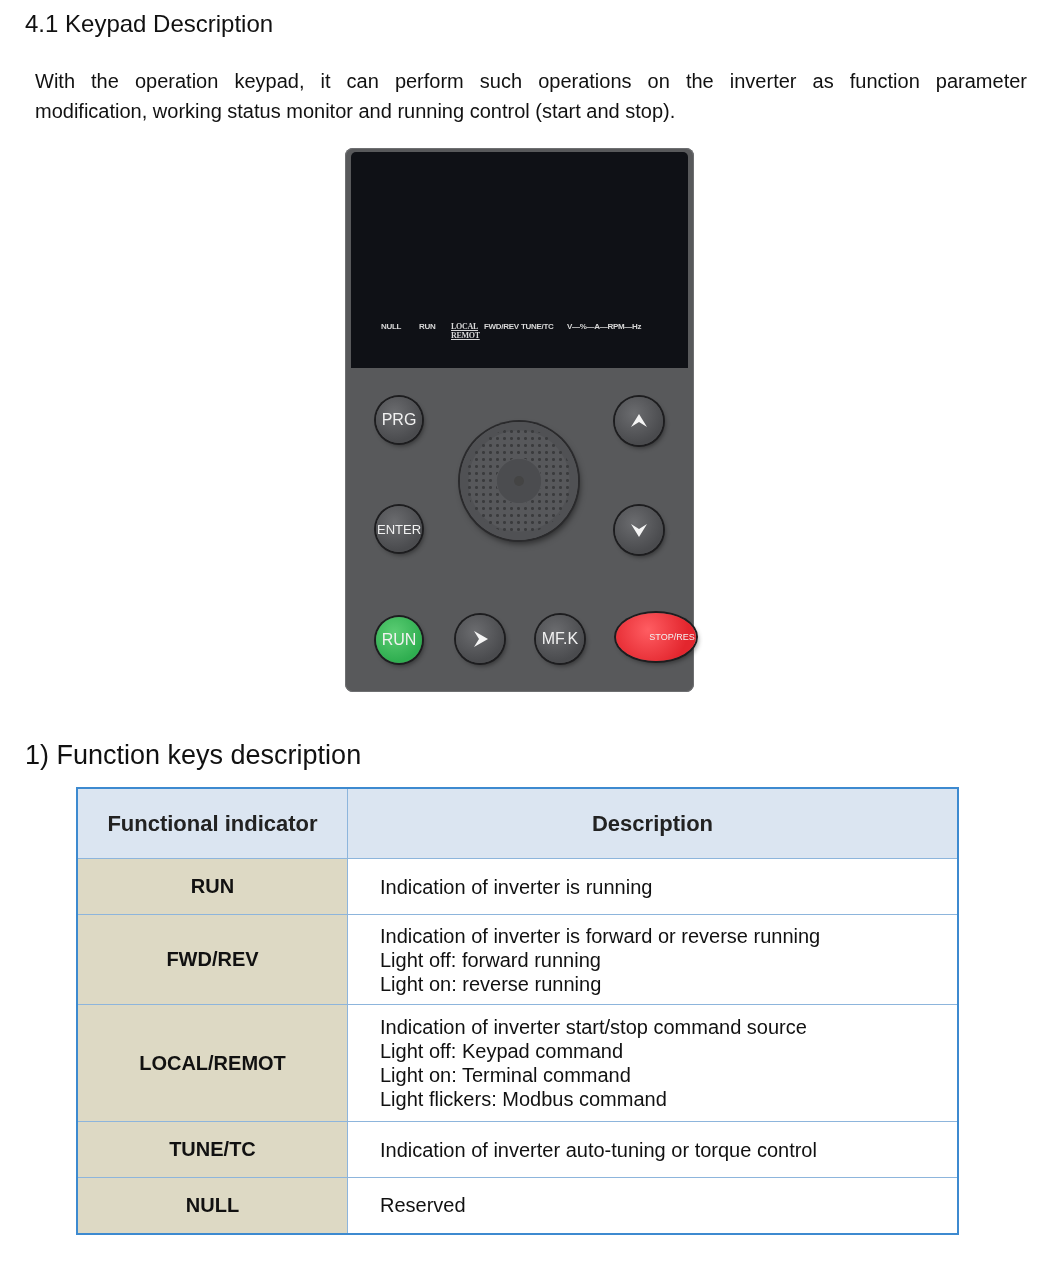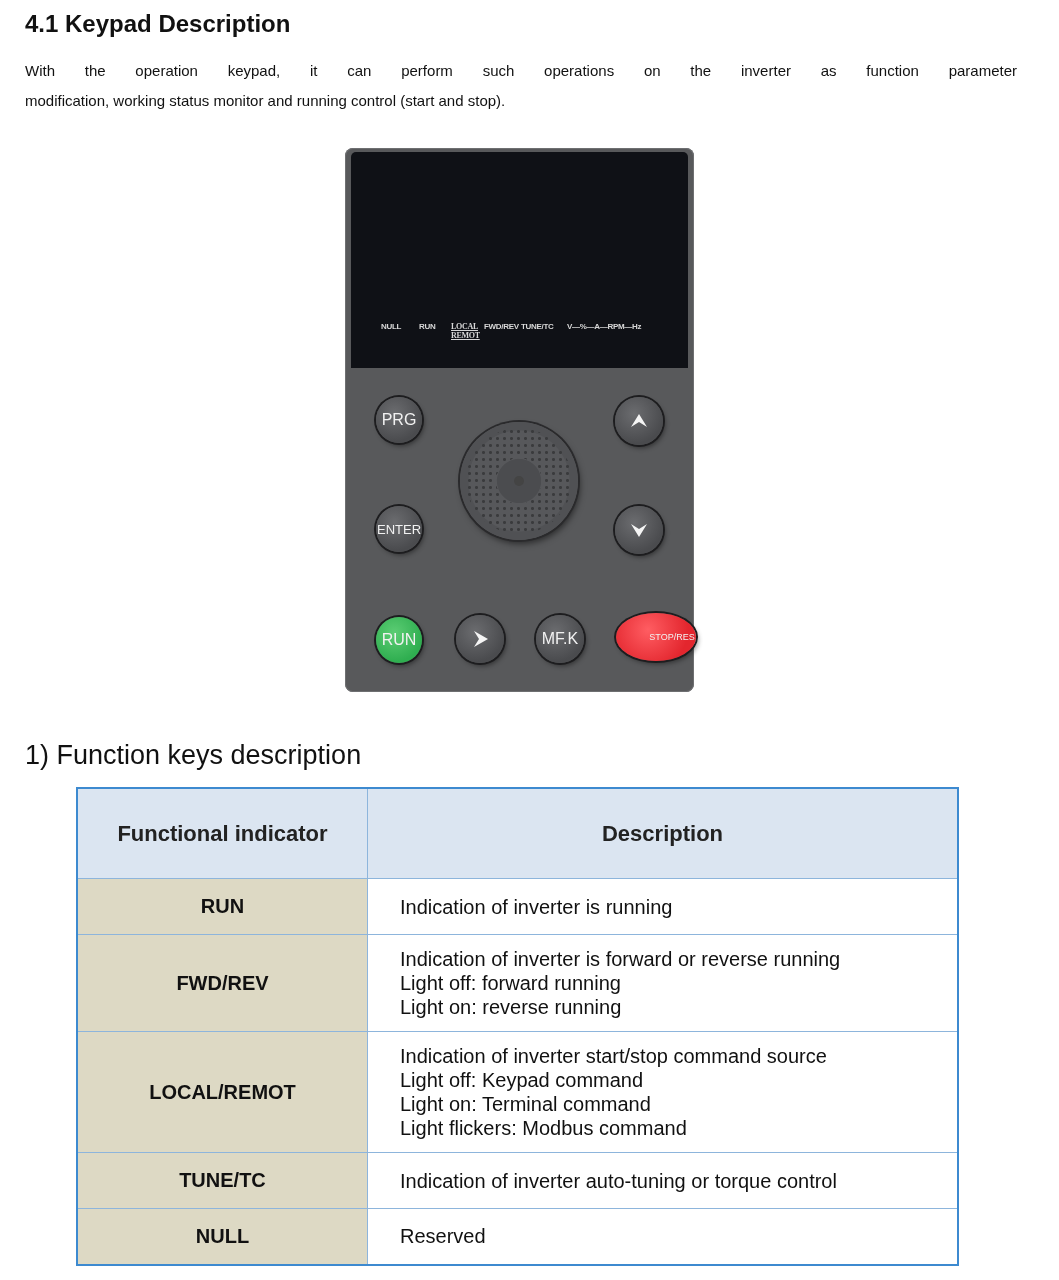--- a/index.html
+++ b/index.html
@@ -1,20 +1,20 @@
 <!DOCTYPE html>
 <html><head>
 <meta charset="utf-8">
 <style>
   html, body { margin:0; padding:0; background:#ffffff; }
   body { width:1059px; height:1280px; position:relative; overflow:hidden;
          font-family:"Liberation Sans", sans-serif; color:#111; }
-  .title { position:absolute; left:25px; top:10px; font-size:24px; font-weight:bold; margin:0; }
-  .intro { position:absolute; left:25px; top:56px; width:992px; font-size:15px; line-height:30px;
-           text-align:justify; margin:0; }
+  .title { position:absolute; left:25px; top:10px; font-size:24px; font-weight:normal; margin:0; }
+  .intro { position:absolute; left:25px; top:56px; width:992px; font-size:20px; line-height:30px;
+           text-align:justify; margin:10px; }
   .intro span.line { display:block; }
   .intro .l1 { text-align:justify; text-align-last:justify; }
 
   
   .keypad { position:absolute; left:345px; top:148px; width:349px; height:544px;
             background:#58595b; border-radius:8px; box-shadow:0 0 0 1px #6e6f71 inset; }
   .screen { position:absolute; left:6px; top:4px; width:337px; height:216px; background:#0f1116;
             border-radius:5px 5px 0 0; }
   .ind { position:absolute; top:170px; color:#d8d8d8; font-size:8px; font-weight:bold; letter-spacing:-0.3px; }
   .ind.local { text-decoration:underline; line-height:9px;font-family:Liberation Serif, serif; }
@@ -30,21 +30,21 @@
   .knob .dots { position:absolute; inset:6px; border-radius:50%;
           background-image:radial-gradient(circle, #3a3b3d 1.3px, transparent 1.6px);
           background-size:7px 7px; -webkit-mask:radial-gradient(circle, transparent 0 30%, #000 31% 100%);
           mask:radial-gradient(circle, transparent 0 30%, #000 31% 100%); }
   .knob .center { position:absolute; left:54px; top:54px; width:10px; height:10px; border-radius:50%; background:#444; }
 
   .subhead { position:absolute; left:25px; top:740px; font-size:27px; margin:0; }
 
   table.keys { position:absolute; left:76px; top:787px; width:883px; border-collapse:collapse;
                border:2px solid #3d8ad0; font-size:20px; }
-  table.keys th, table.keys td { border:1px solid #8db5dc; padding:12px; }
+  table.keys th, table.keys td { border:1px solid #8db5dc; padding:2px; }
   table.keys th { background:#dbe5f1; height:65px; font-size:22px; font-weight:bold; color:#222; }
   table.keys td.ind-cell { background:#ddd9c4; text-align:center; font-weight:bold; width:265px; }
   table.keys td.desc { padding-left:32px; line-height:24px; }
   table.keys td.desc span { display:block; }
 </style>
 </head>
 <body>
 
 <h1 class="title">4.1 Keypad Description</h1>
 <p class="intro">

